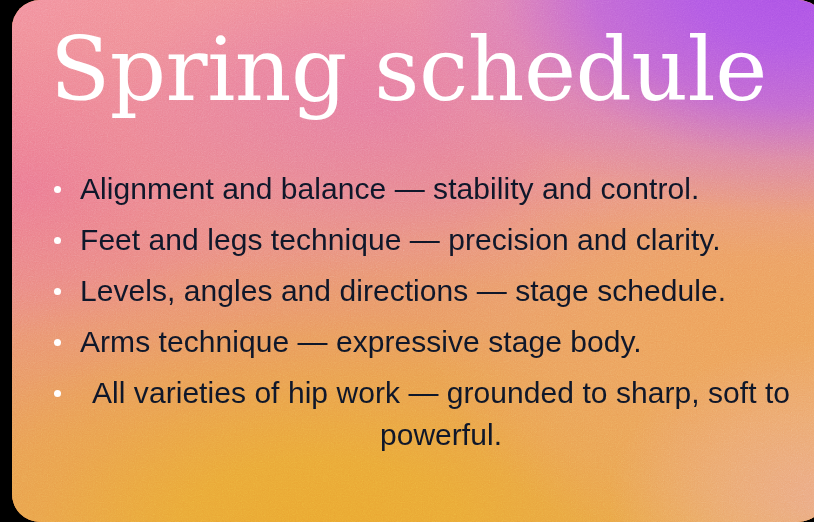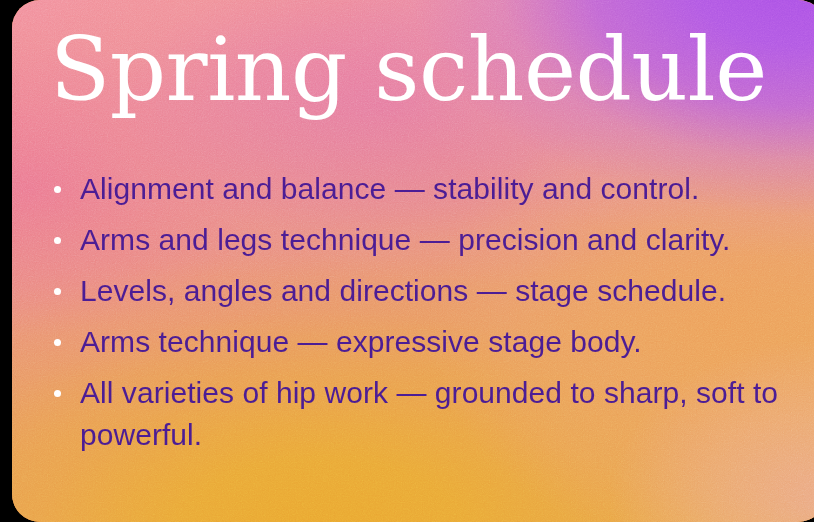--- a/index.html
+++ b/index.html
@@ -139,24 +139,24 @@
   }
 
   .bullet-item {
     position: relative;
     padding-left: 30px;
     margin: 0 0 9px 0;
     font-family: "Liberation Sans", "DejaVu Sans", sans-serif;
     font-weight: 400;
     font-size: 30px;
     line-height: 42px;
-    color: #4c1d95;
+    color: #0f172a;
     letter-spacing: 0.05px;
   }
-  .bullet-item:last-child { margin-bottom: 0; }
+  .bullet-item:last-child { margin-bottom: 0; text-align: center; }
 
   .bullet-dot {
     position: absolute;
     left: 4px;
     top: 18px;
     width: 7px;
     height: 7px;
     border-radius: 50%;
     background: #ffffff;
   }
@@ -187,21 +187,21 @@
 
     <h1 id="title">Spring schedule</h1>
 
     <ul id="bullet-list">
       <li class="bullet-item">
         <span class="bullet-dot"></span>
         <span>Alignment and balance — stability and control.</span>
       </li>
       <li class="bullet-item">
         <span class="bullet-dot"></span>
-        <span>Arms and legs technique — precision and clarity.</span>
+        <span>Feet and legs technique — precision and clarity.</span>
       </li>
       <li class="bullet-item">
         <span class="bullet-dot"></span>
         <span>Levels, angles and directions — stage schedule.</span>
       </li>
       <li class="bullet-item">
         <span class="bullet-dot"></span>
         <span>Arms technique — expressive stage body.</span>
       </li>
       <li class="bullet-item">

